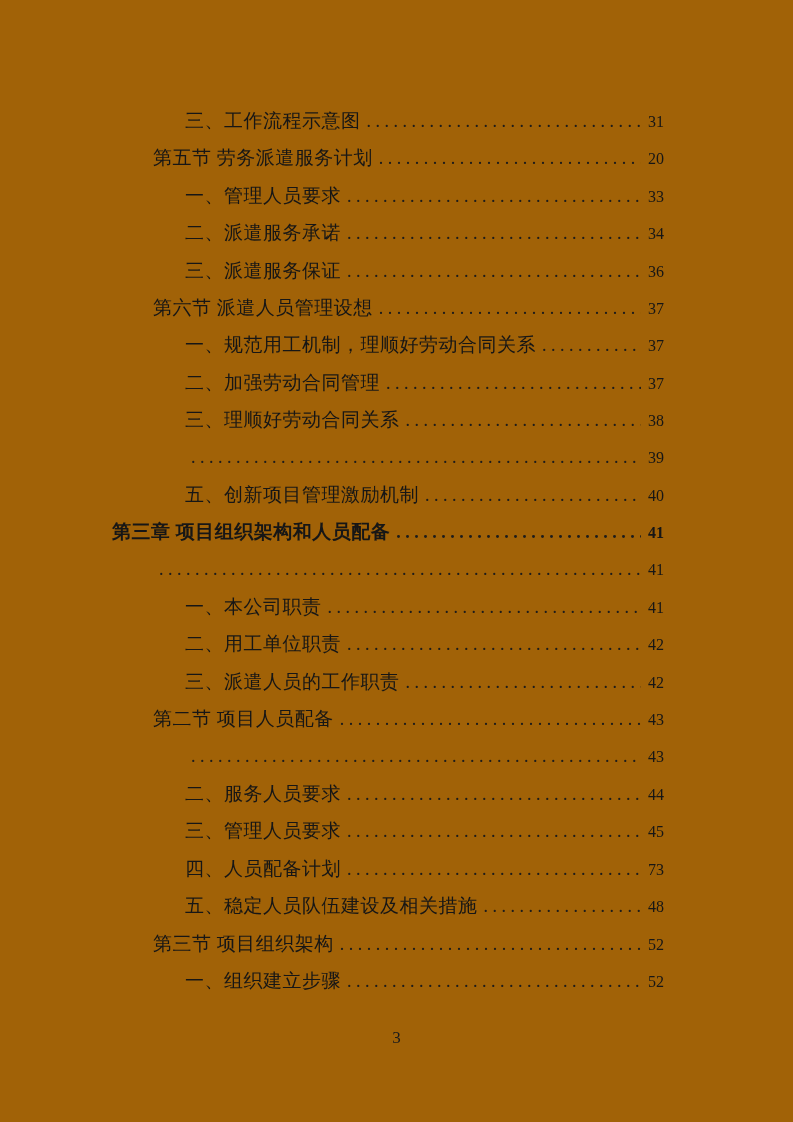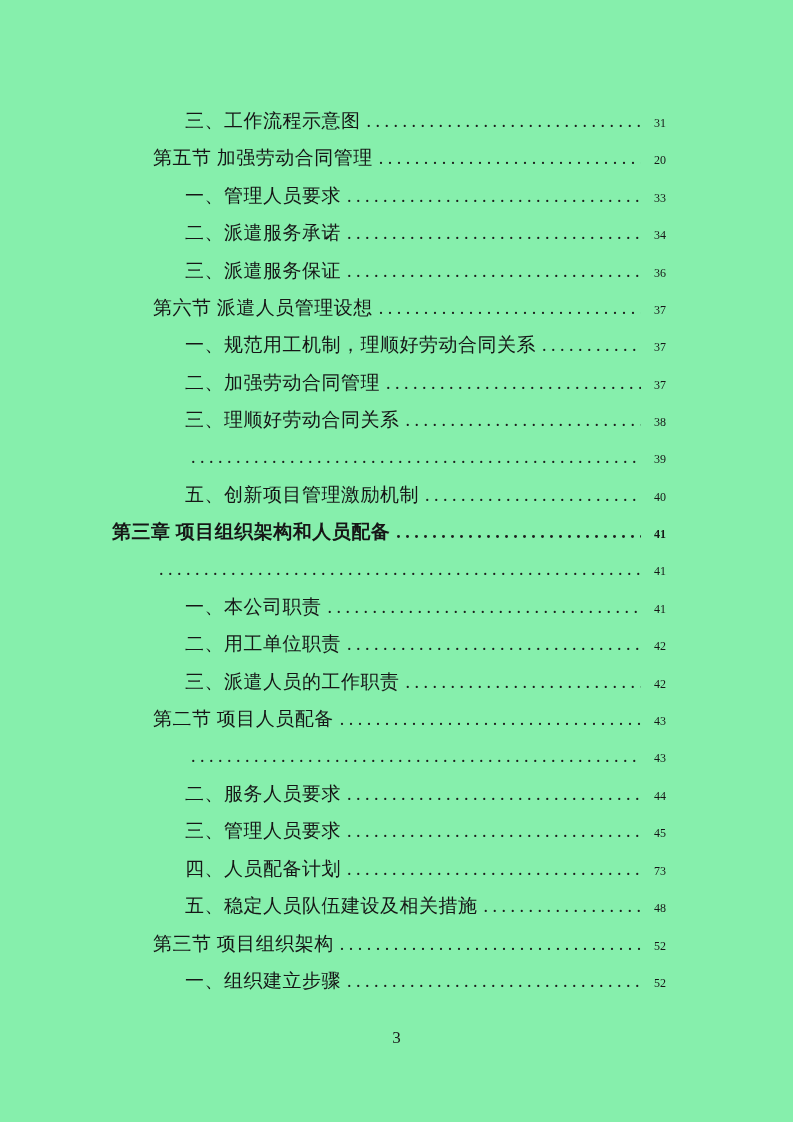--- a/index.html
+++ b/index.html
@@ -4,21 +4,21 @@
 <style>
   * { margin: 0; padding: 0; box-sizing: border-box; }
   html, body {
     background: #ffffff;
     font-family: "Liberation Serif", "DejaVu Serif", serif;
   }
   .page {
     position: relative;
     width: 793px;
     height: 1122px;
-    background: #86efac;
+    background: #a16207;
     color: #161616;
     overflow: hidden;
     margin: 0 auto;
   }
   .toc {
     position: absolute;
     top: 102px;
     left: 112px;
     right: 121px;
   }
@@ -42,22 +42,22 @@
     overflow: hidden;
     white-space: nowrap;
     margin-left: 6px;
     margin-right: 7px;
     font-size: 18px;
     color: #1c1c1c;
   }
   .toc-page {
     flex: 0 0 auto;
     min-width: 24px;
-    text-align: center;
-    font-size: 12px;
+    text-align: left;
+    font-size: 16px;
   }
   .footer-pagenum {
     position: absolute;
     left: 0;
     right: 0;
     top: 1028px;
     text-align: center;
     font-size: 17px;
     color: #1c1c1c;
   }
@@ -66,21 +66,21 @@
 <body>
 
 <div class="page">
   <div class="toc" id="toc">
       <div class="toc-row level-item">
     <span class="toc-label">三、工作流程示意图</span>
     <span class="toc-leader">. . . . . . . . . . . . . . . . . . . . . . . . . . . . . . . . . . . . . . . . . . . . . . . . . . . . . . . . . . . . . . . . . . . . . . . . . . . . . . . . . . . . . . . . . . . . . . . . . . . . . . . . . . . . . . . . . . . . . . . . </span>
     <span class="toc-page">31</span>
   </div>
       <div class="toc-row level-section">
-    <span class="toc-label">第五节 加强劳动合同管理</span>
+    <span class="toc-label">第五节 劳务派遣服务计划</span>
     <span class="toc-leader">. . . . . . . . . . . . . . . . . . . . . . . . . . . . . . . . . . . . . . . . . . . . . . . . . . . . . . . . . . . . . . . . . . . . . . . . . . . . . . . . . . . . . . . . . . . . . . . . . . . . . . . . . . . . . . . . . . . . . . . . </span>
     <span class="toc-page">20</span>
   </div>
       <div class="toc-row level-item">
     <span class="toc-label">一、管理人员要求</span>
     <span class="toc-leader">. . . . . . . . . . . . . . . . . . . . . . . . . . . . . . . . . . . . . . . . . . . . . . . . . . . . . . . . . . . . . . . . . . . . . . . . . . . . . . . . . . . . . . . . . . . . . . . . . . . . . . . . . . . . . . . . . . . . . . . . </span>
     <span class="toc-page">33</span>
   </div>
       <div class="toc-row level-item">
     <span class="toc-label">二、派遣服务承诺</span>

